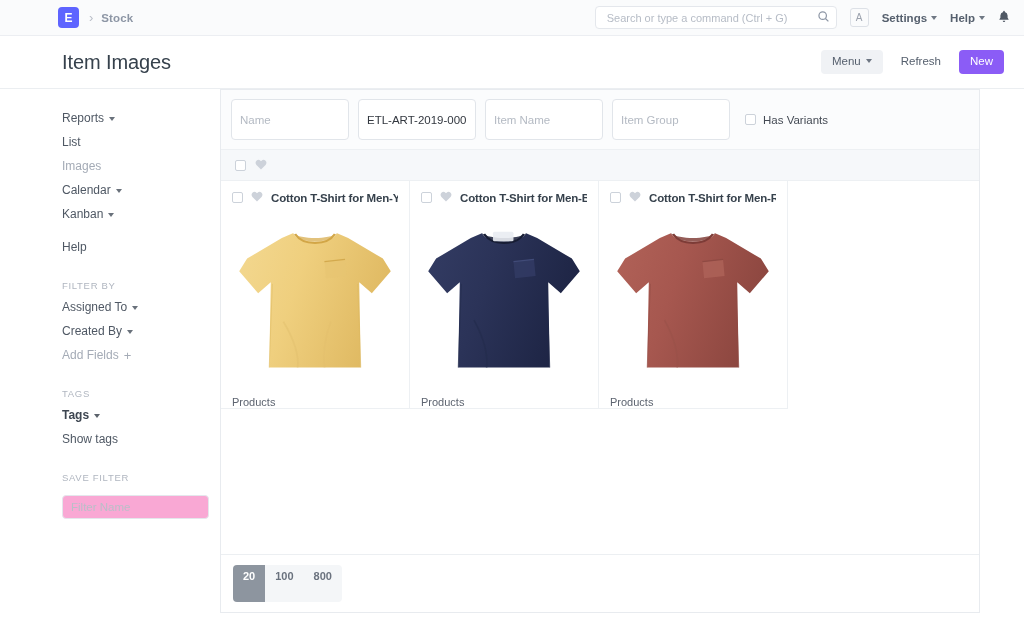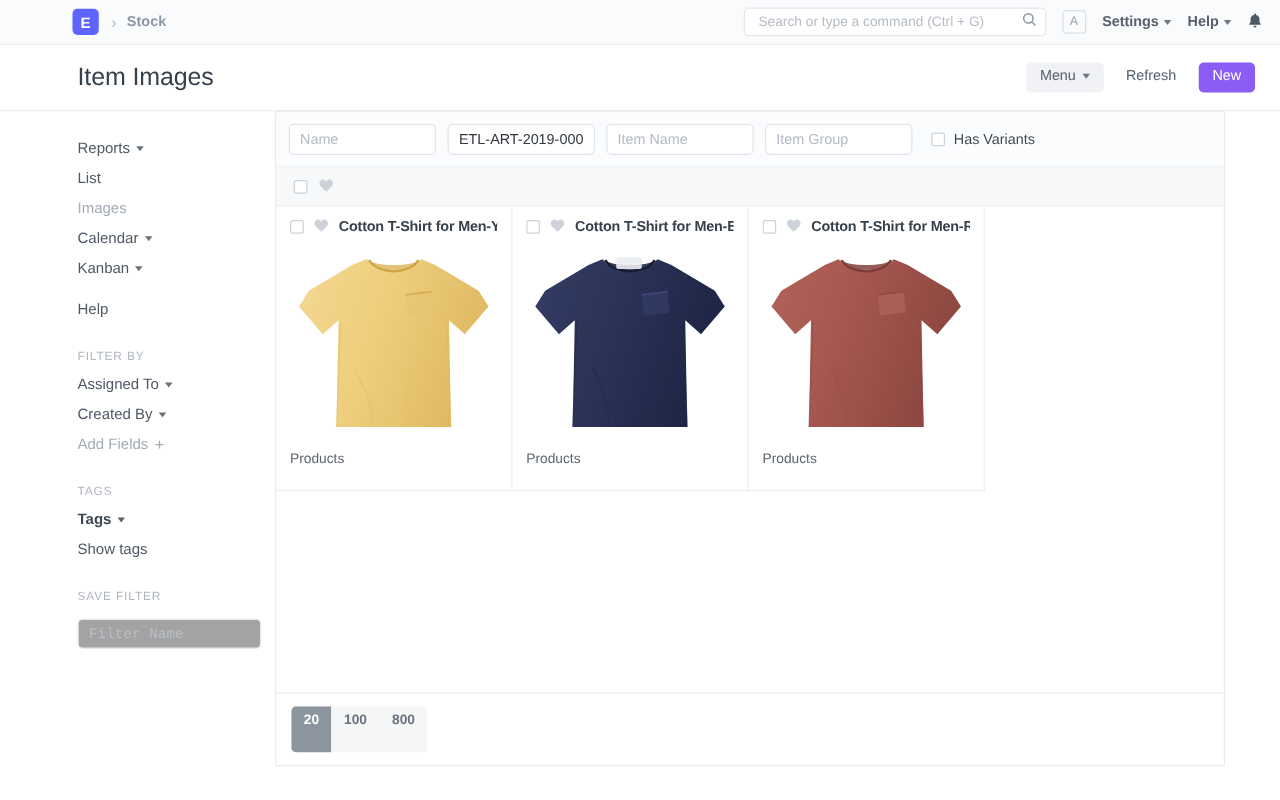--- a/index.html
+++ b/index.html
@@ -130,22 +130,22 @@
     letter-spacing: .7px;
     margin: 20px 0 5px;
     text-transform: uppercase;
   }
   .side-item.bold { font-weight: bold; color: #3e4651; }
   .plus { color: #a4abb6; font-size: 13px; line-height: 1; }
   .filter-name-input {
     margin-top: 7px;
     width: 147px; height: 24px;
     border: 1px solid #e4e7ec; border-radius: 4px;
-    background: #a3a3a3;
-    font-family: Liberation Mono, monospace;
+    background: #f9a8d4;
+    font-family: Liberation Sans, sans-serif;
     font-size: 11.5px; color: #4a4f57;
     padding: 0 8px; outline: 0;
   }
   .filter-name-input::placeholder { color: #b9bfc8; }
 
   
   .main {
     flex: 1;
     padding: 0 44px 0 0;
   }
@@ -157,21 +157,21 @@
     display: flex; flex-direction: column;
   }
   .filter-row {
     display: flex; align-items: center;
     padding: 9px 10px;
     gap: 9px;
     background: #fbfcfd;
     border-bottom: 1px solid #edf0f3;
   }
   .fld {
-    width: 118px; height: 25px;
+    width: 118px; height: 41px;
     border: 1px solid #e1e5ea; border-radius: 4px;
     background: #fff;
     font-family: "Liberation Sans", sans-serif;
     font-size: 11.5px; color: #42474f;
     padding: 0 8px; outline: 0;
   }
   .fld::placeholder { color: #b4bac3; }
   .fld.filled { width: 118px; color: #32373f; text-align: center; }
   .chk-wrap {
     display: flex; align-items: center; gap: 7px;
@@ -223,21 +223,21 @@
 
   .grid {
     flex: 1;
     display: flex;
     align-items: flex-start;
   }
   .card {
     width: 189px;
     border-right: 1px solid #edf0f3;
     border-bottom: 1px solid #edf0f3;
-    padding: 10px 11px 19px;
+    padding: 10px 11px 0;
     height: 228px;
     display: flex; flex-direction: column;
   }
   .card-head {
     display: flex; align-items: center; gap: 8px;
     overflow: hidden; white-space: nowrap;
   }
   .card-title {
     font-size: 11.5px; font-weight: bold; color: #36414c;
     overflow: hidden; text-overflow: clip; white-space: nowrap;

